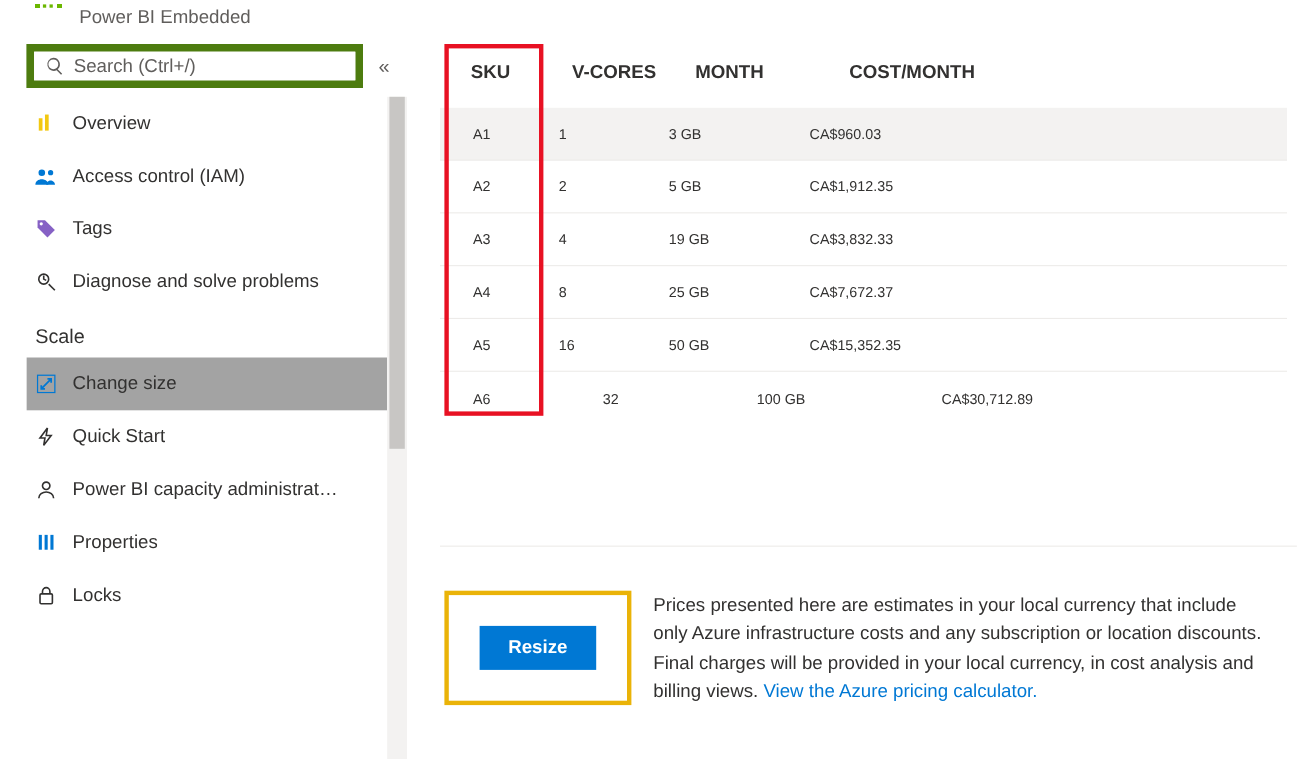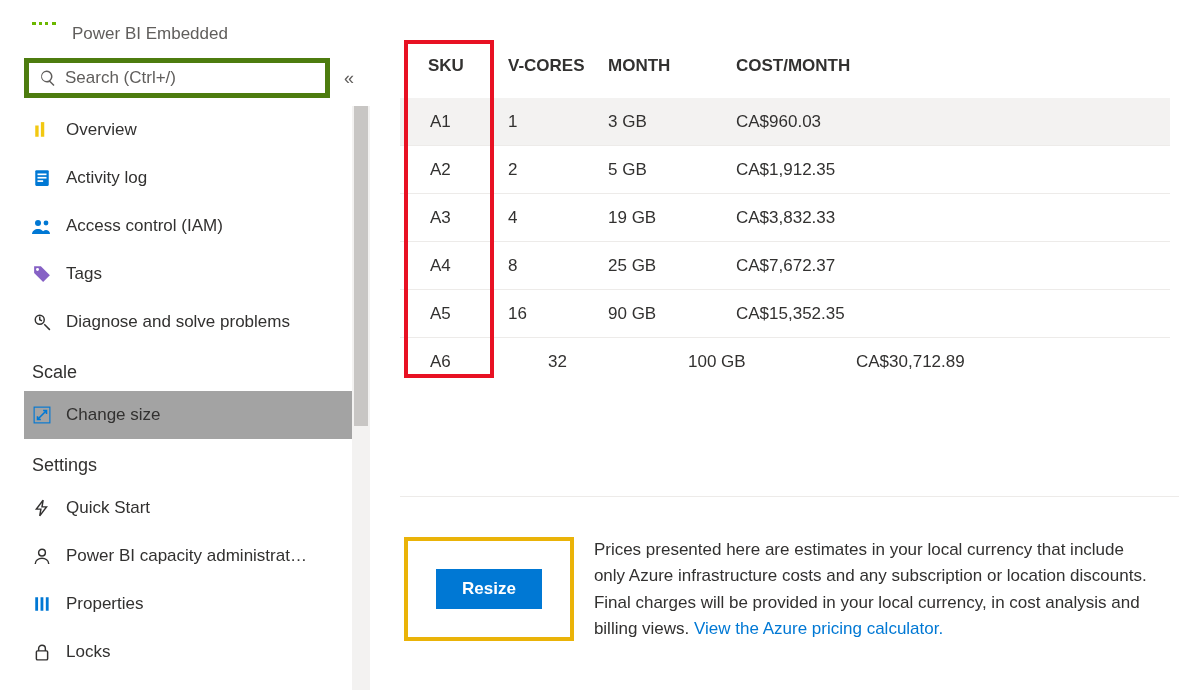--- a/index.html
+++ b/index.html
@@ -22,21 +22,20 @@
       display: flex;
       flex-direction: column;
       padding: 6px 0 0 24px;
     }
     .resource-header {
       display: flex;
       align-items: center;
       gap: 16px;
       padding-left: 8px;
       margin-bottom: 14px;
-      margin-top: 18px;
     }
     .resource-indicator {
       width: 24px;
       height: 6px;
       border-top: 3px dotted #6bb700;
       margin-top: -18px;
     }
     .resource-name {
       font-size: 17px;
       color: #605e5c;
@@ -44,21 +43,21 @@
     .search-row {
       display: flex;
       align-items: center;
       gap: 14px;
       margin-bottom: 8px;
     }
     .search-box {
       position: relative;
       width: 306px;
       height: 40px;
-      border: 5px solid #4d7c0f;
+      border: 7px solid #4d7c0f;
     }
     .search-icon {
       position: absolute;
       left: 10px;
       top: 50%;
       transform: translateY(-50%);
       width: 18px;
       height: 18px;
       fill: #605e5c;
     }
@@ -139,26 +138,27 @@
     }
     .sku-table {
       position: relative;
       width: 770px;
     }
     .table-header {
       display: flex;
       padding: 16px 0 22px 0;
       font-weight: bold;
       font-size: 17px;
+      gap: 12px;
     }
     .table-row {
       display: flex;
       height: 48px;
       align-items: center;
-      font-size: 17px;
+      font-size: 13px;
       color: #323130;
       border-bottom: 1px solid #edebe9;
     }
     .table-row:last-child { border-bottom: none; gap: 40px; }
     .table-row.sel {
       background: #f3f2f1;
     }
     .c-sku { width: 108px; padding-left: 30px; }
     .c-vcores { width: 100px; }
     .c-memory { width: 128px; }
@@ -230,31 +230,20 @@
           <span class="icon">
             <svg width="18" height="18" viewBox="0 0 16 16">
               <rect x="2" y="4" width="3" height="10" fill="#f2c811"></rect>
               <rect x="7" y="1" width="3" height="13" fill="#f2c811"></rect>
             </svg>
           </span>
           <span class="nav-label">Overview</span>
         </div>
         <div class="nav-item">
           <span class="icon">
-            <svg width="18" height="18" viewBox="0 0 16 16">
-              <rect x="2" y="1" width="12" height="14" rx="1" fill="#0078d4"></rect>
-              <rect x="4" y="4" width="8" height="1.5" fill="#fff"></rect>
-              <rect x="4" y="7" width="8" height="1.5" fill="#fff"></rect>
-              <rect x="4" y="10" width="5" height="1.5" fill="#fff"></rect>
-            </svg>
-          </span>
-          <span class="nav-label">Activity log</span>
-        </div>
-        <div class="nav-item">
-          <span class="icon">
             <svg width="20" height="18" viewBox="0 0 20 16" fill="#0078d4">
               <circle cx="6" cy="5" r="3"></circle>
               <path d="M0 16c0-3 3-5 6-5s6 2 6 5z"></path>
               <circle cx="14" cy="5" r="2.4"></circle>
               <path d="M10 16c0-2.4 2.2-4 4-4s4 1.6 4 4z"></path>
             </svg>
           </span>
           <span class="nav-label">Access control (IAM)</span>
         </div>
         <div class="nav-item">
@@ -279,21 +268,20 @@
         <div class="section-label">Scale</div>
         <div class="nav-item selected">
           <span class="icon">
             <svg width="18" height="18" viewBox="0 0 16 16">
               <rect x="1" y="1" width="14" height="14" fill="none" stroke="#0078d4" stroke-width="1"></rect>
               <path d="M4 12l8-8M9 4h3v3M7 12H4V9" fill="none" stroke="#0078d4" stroke-width="1.4"></path>
             </svg>
           </span>
           <span class="nav-label">Change size</span>
         </div>
-        <div class="section-label">Settings</div>
         <div class="nav-item">
           <span class="icon">
             <svg width="18" height="18" viewBox="0 0 16 16" fill="none" stroke="#323130" stroke-width="1.3">
               <path d="M9 1L3 9h4l-1 6 6-8H8z"></path>
             </svg>
           </span>
           <span class="nav-label">Quick Start</span>
         </div>
         <div class="nav-item">
           <span class="icon">
@@ -359,21 +347,21 @@
         </div>
         <div class="table-row">
           <span class="c-sku">A4</span>
           <span class="c-vcores">8</span>
           <span class="c-memory">25 GB</span>
           <span class="c-cost">CA$7,672.37</span>
         </div>
         <div class="table-row">
           <span class="c-sku">A5</span>
           <span class="c-vcores">16</span>
-          <span class="c-memory">90 GB</span>
+          <span class="c-memory">50 GB</span>
           <span class="c-cost">CA$15,352.35</span>
         </div>
         <div class="table-row">
           <span class="c-sku">A6</span>
           <span class="c-vcores">32</span>
           <span class="c-memory">100 GB</span>
           <span class="c-cost">CA$30,712.89</span>
         </div>
       </div>
     <div class="red-box-sku"></div>

